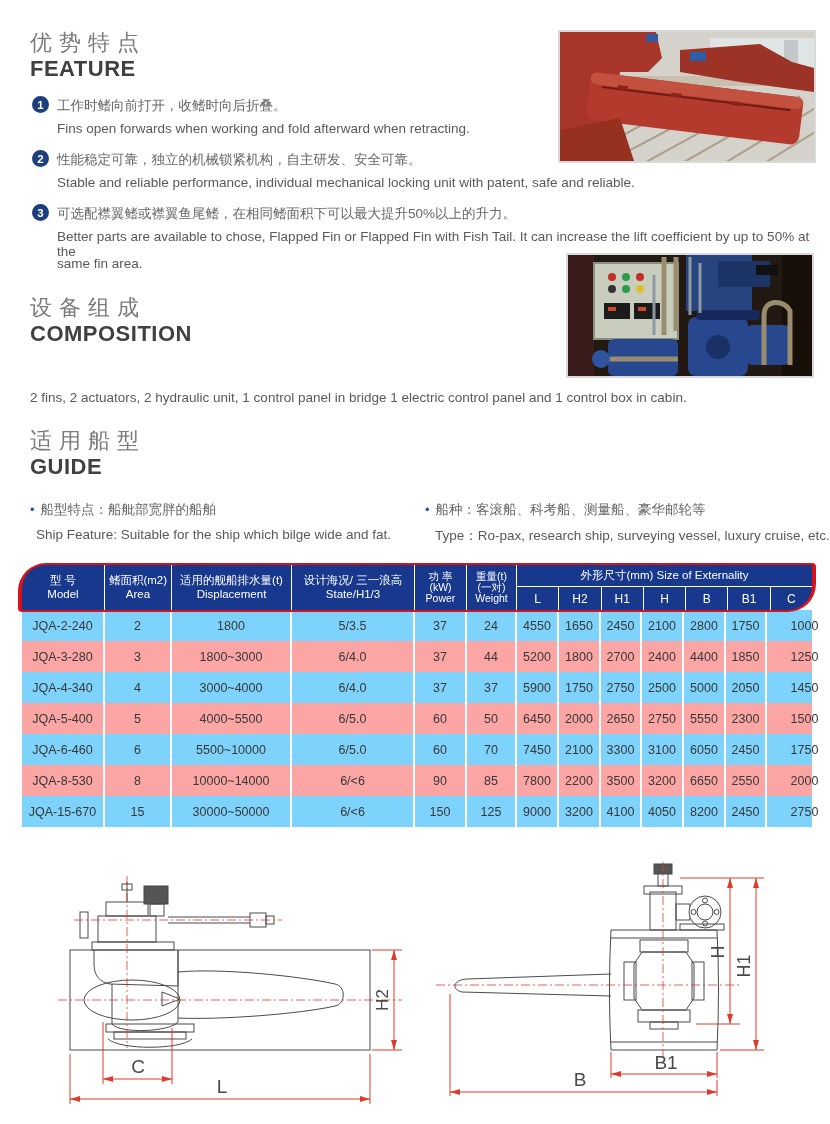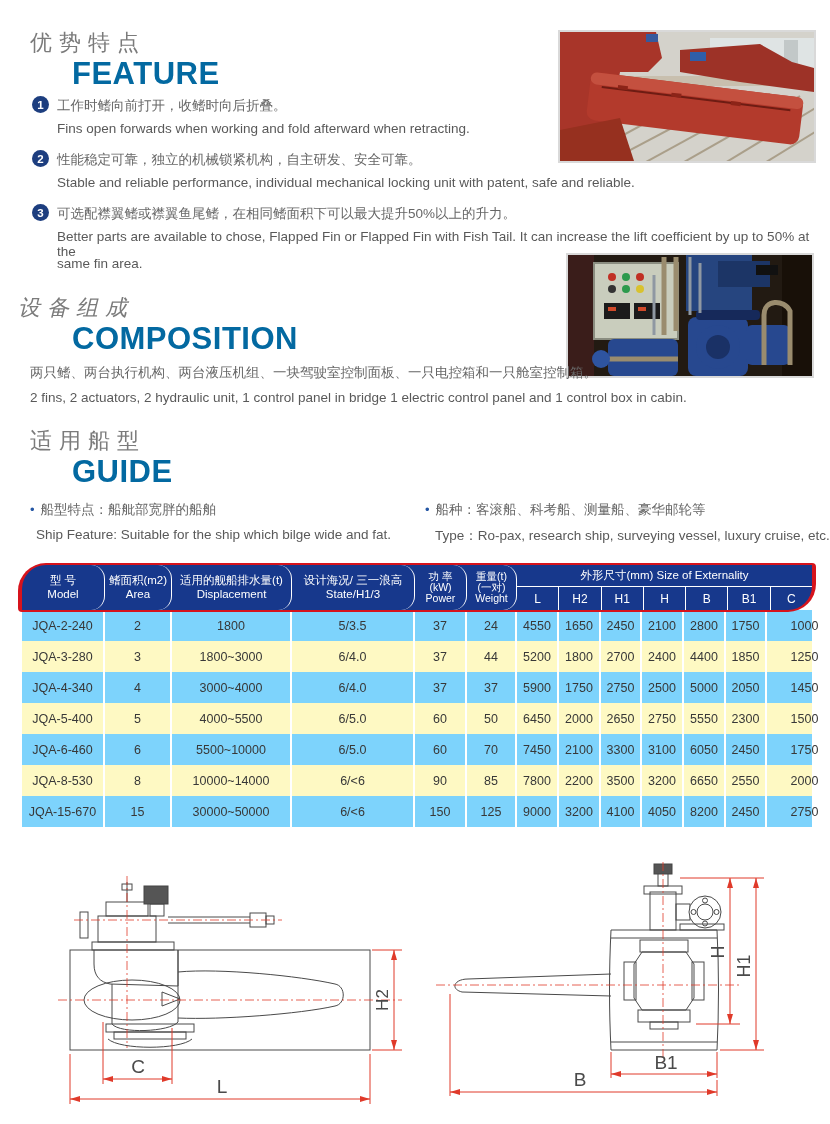--- a/index.html
+++ b/index.html
@@ -2,55 +2,55 @@
 <html><head>
 <meta charset="utf-8">
 <style>
   html,body{margin:0;padding:0;background:#fff;}
   body{font-family:"Liberation Sans","DejaVu Sans",sans-serif;}
   .page{position:relative;width:830px;height:1124px;background:#ffffff;overflow:hidden;}
   .abs{position:absolute;}
 
   
   .zh-title{font-size:22px;color:#7b7b7b;letter-spacing:7px;font-weight:400;}
-  .en-title{font-size:31px;color:#0369a1;font-weight:bold;letter-spacing:0.5px;margin-left:42px;}
+  .en-title{font-size:22px;color:#404040;font-weight:bold;letter-spacing:0.5px;}
 
   
   .num-badge{width:17px;height:17px;border-radius:50%;background:#1d3e7f;color:#fff;
              font-size:11.5px;font-weight:bold;display:flex;align-items:center;justify-content:center;}
   .zh-text{font-size:13.5px;color:#666;}
   .en-text{font-size:13.5px;color:#595959;}
   .bullet{color:#2456a4;font-size:13px;margin-right:6px;}
 
   
   .photo{border:2px solid #d9d9d9;box-sizing:border-box;overflow:hidden;background:#ccc;}
   .photo svg{display:block;}
 
   
   .spec-table{position:absolute;left:22px;top:565px;width:790px;}
   .thead-wrap{position:relative;height:45px;}
   .thead-accent{position:absolute;left:-4px;top:-2px;width:798px;height:49px;
                 background:#d6131c;border-radius:28px 4px 28px 4px;}
   .thead{position:absolute;left:0;top:0;width:790px;height:45px;background:#17388c;
          border-radius:24px 0 24px 0;display:flex;color:#fff;overflow:hidden;}
   .hcell{display:flex;flex-direction:column;justify-content:center;align-items:center;
-         text-align:center;font-size:11.5px;line-height:1.2;border-right:1px solid #fff;box-sizing:border-box;border-radius:14px;}
+         text-align:center;font-size:11.5px;line-height:1.2;border-right:1px solid #fff;box-sizing:border-box;}
   .hcell.small{font-size:10.5px;line-height:1.08;}
   .hc0{width:83px;} .hc1{width:67px;} .hc2{width:120px;} .hc3{width:123px;}
   .hc4{width:52px;} .hc5{width:50px;}
   .size-group{width:295px;display:flex;flex-direction:column;}
   .size-title{height:21px;display:flex;align-items:center;justify-content:center;
               font-size:11.5px;border-bottom:1px solid #fff;}
   .size-cols{flex:1;display:flex;}
   .size-col{flex:1;display:flex;align-items:center;justify-content:center;font-size:12px;
             border-right:1px solid #fff;box-sizing:border-box;}
   .size-col:last-child{border-right:none;}
   .trow{display:flex;height:31px;}
   .trow.gray{background:#7dd3fc;}
-  .trow.white{background:#fef9c3;}
+  .trow.white{background:#fca5a5;}
   .tcell{display:flex;align-items:center;justify-content:center;font-size:12.5px;color:#383838;
          border-right:2px solid #fff;box-sizing:border-box;}
   .tcell:last-child{border-right:none;}
   .w0{width:83px;} .w1{width:67px;} .w2{width:120px;} .w3{width:123px;} .w4{width:52px;} .w5{width:50px;}
   .w6,.w7,.w8,.w9,.w10,.w11{width:42px;} .w8,.w11{width:41px;} .w12{width:43px;padding-left:32px;}
 
   
   .draw text{fill:#4a4a4a;}
   .dim{stroke:#e03a2a;stroke-width:1;fill:none;}
   .dimf{fill:#e03a2a;stroke:none;}
@@ -109,21 +109,21 @@
   <div class="abs zh-text" style="left:57px;top:151px;">性能稳定可靠，独立的机械锁紧机构，自主研发、安全可靠。</div>
   <div class="abs en-text" style="left:57px;top:175px;">Stable and reliable performance, individual mechanical locking unit with patent, safe and reliable.</div>
 
   <div class="abs" style="left:32px;top:204px;">
       <div class="num-badge">3</div>
     </div>
   <div class="abs zh-text" style="left:57px;top:205px;">可选配襟翼鳍或襟翼鱼尾鳍，在相同鳍面积下可以最大提升50%以上的升力。</div>
   <div class="abs en-text" style="left:57px;top:229px;">Better parts are available to chose, Flapped Fin or Flapped Fin with Fish Tail. It can increase the lift coefficient by up to 50% at the</div>
   <div class="abs en-text" style="left:57px;top:256px;">same fin area.</div>
 
-  <div class="abs zh-title" style="left:18px;top:293px;font-style:italic;">设备组成</div>
+  <div class="abs zh-title" style="left:30px;top:293px;">设备组成</div>
   <div class="abs en-title" style="left:30px;top:321px;">COMPOSITION</div>
 
   <div class="abs photo" style="left:566px;top:253px;width:248px;height:125px;">
     <svg width="244" height="121" viewBox="0 0 244 121">
       <rect x="0" y="0" width="244" height="121" fill="#221a12"></rect>
       <rect x="0" y="0" width="26" height="121" fill="#3a1d1a"></rect>
       <rect x="214" y="0" width="30" height="121" fill="#181008"></rect>
       <rect x="118" y="0" width="66" height="56" fill="#26457f"></rect>
       <rect x="150" y="6" width="52" height="26" fill="#1c3566"></rect>
       <rect x="188" y="10" width="22" height="10" fill="#111"></rect>
@@ -154,21 +154,20 @@
       </g>
       <g stroke="#8f98a2" stroke-width="3" fill="none">
         <path d="M122,2 L122,60"></path>
           <path d="M132,8 L132,58"></path>
           <path d="M86,20 L86,80"></path>
       </g>
       <circle cx="33" cy="104" r="9" fill="#2e54a0"></circle>
     </svg>
   </div>
 
-  <div class="abs zh-text" style="left:30px;top:364px;">两只鳍、两台执行机构、两台液压机组、一块驾驶室控制面板、一只电控箱和一只舱室控制箱。</div>
   <div class="abs en-text" style="left:30px;top:390px;">2 fins, 2 actuators, 2 hydraulic unit, 1 control panel in bridge 1 electric control panel and 1 control box in cabin.</div>
 
   <div class="abs zh-title" style="left:30px;top:426px;">适用船型</div>
   <div class="abs en-title" style="left:30px;top:454px;">GUIDE</div>
 
   <div class="abs" style="left:30px;top:501px;display:flex;align-items:baseline;">
     <span class="bullet">•</span>
     <span class="zh-text">船型特点：船舭部宽胖的船舶</span>
   </div>
   <div class="abs en-text" style="left:36px;top:527px;">Ship Feature:  Suitable for the ship which bilge wide and fat.</div>

